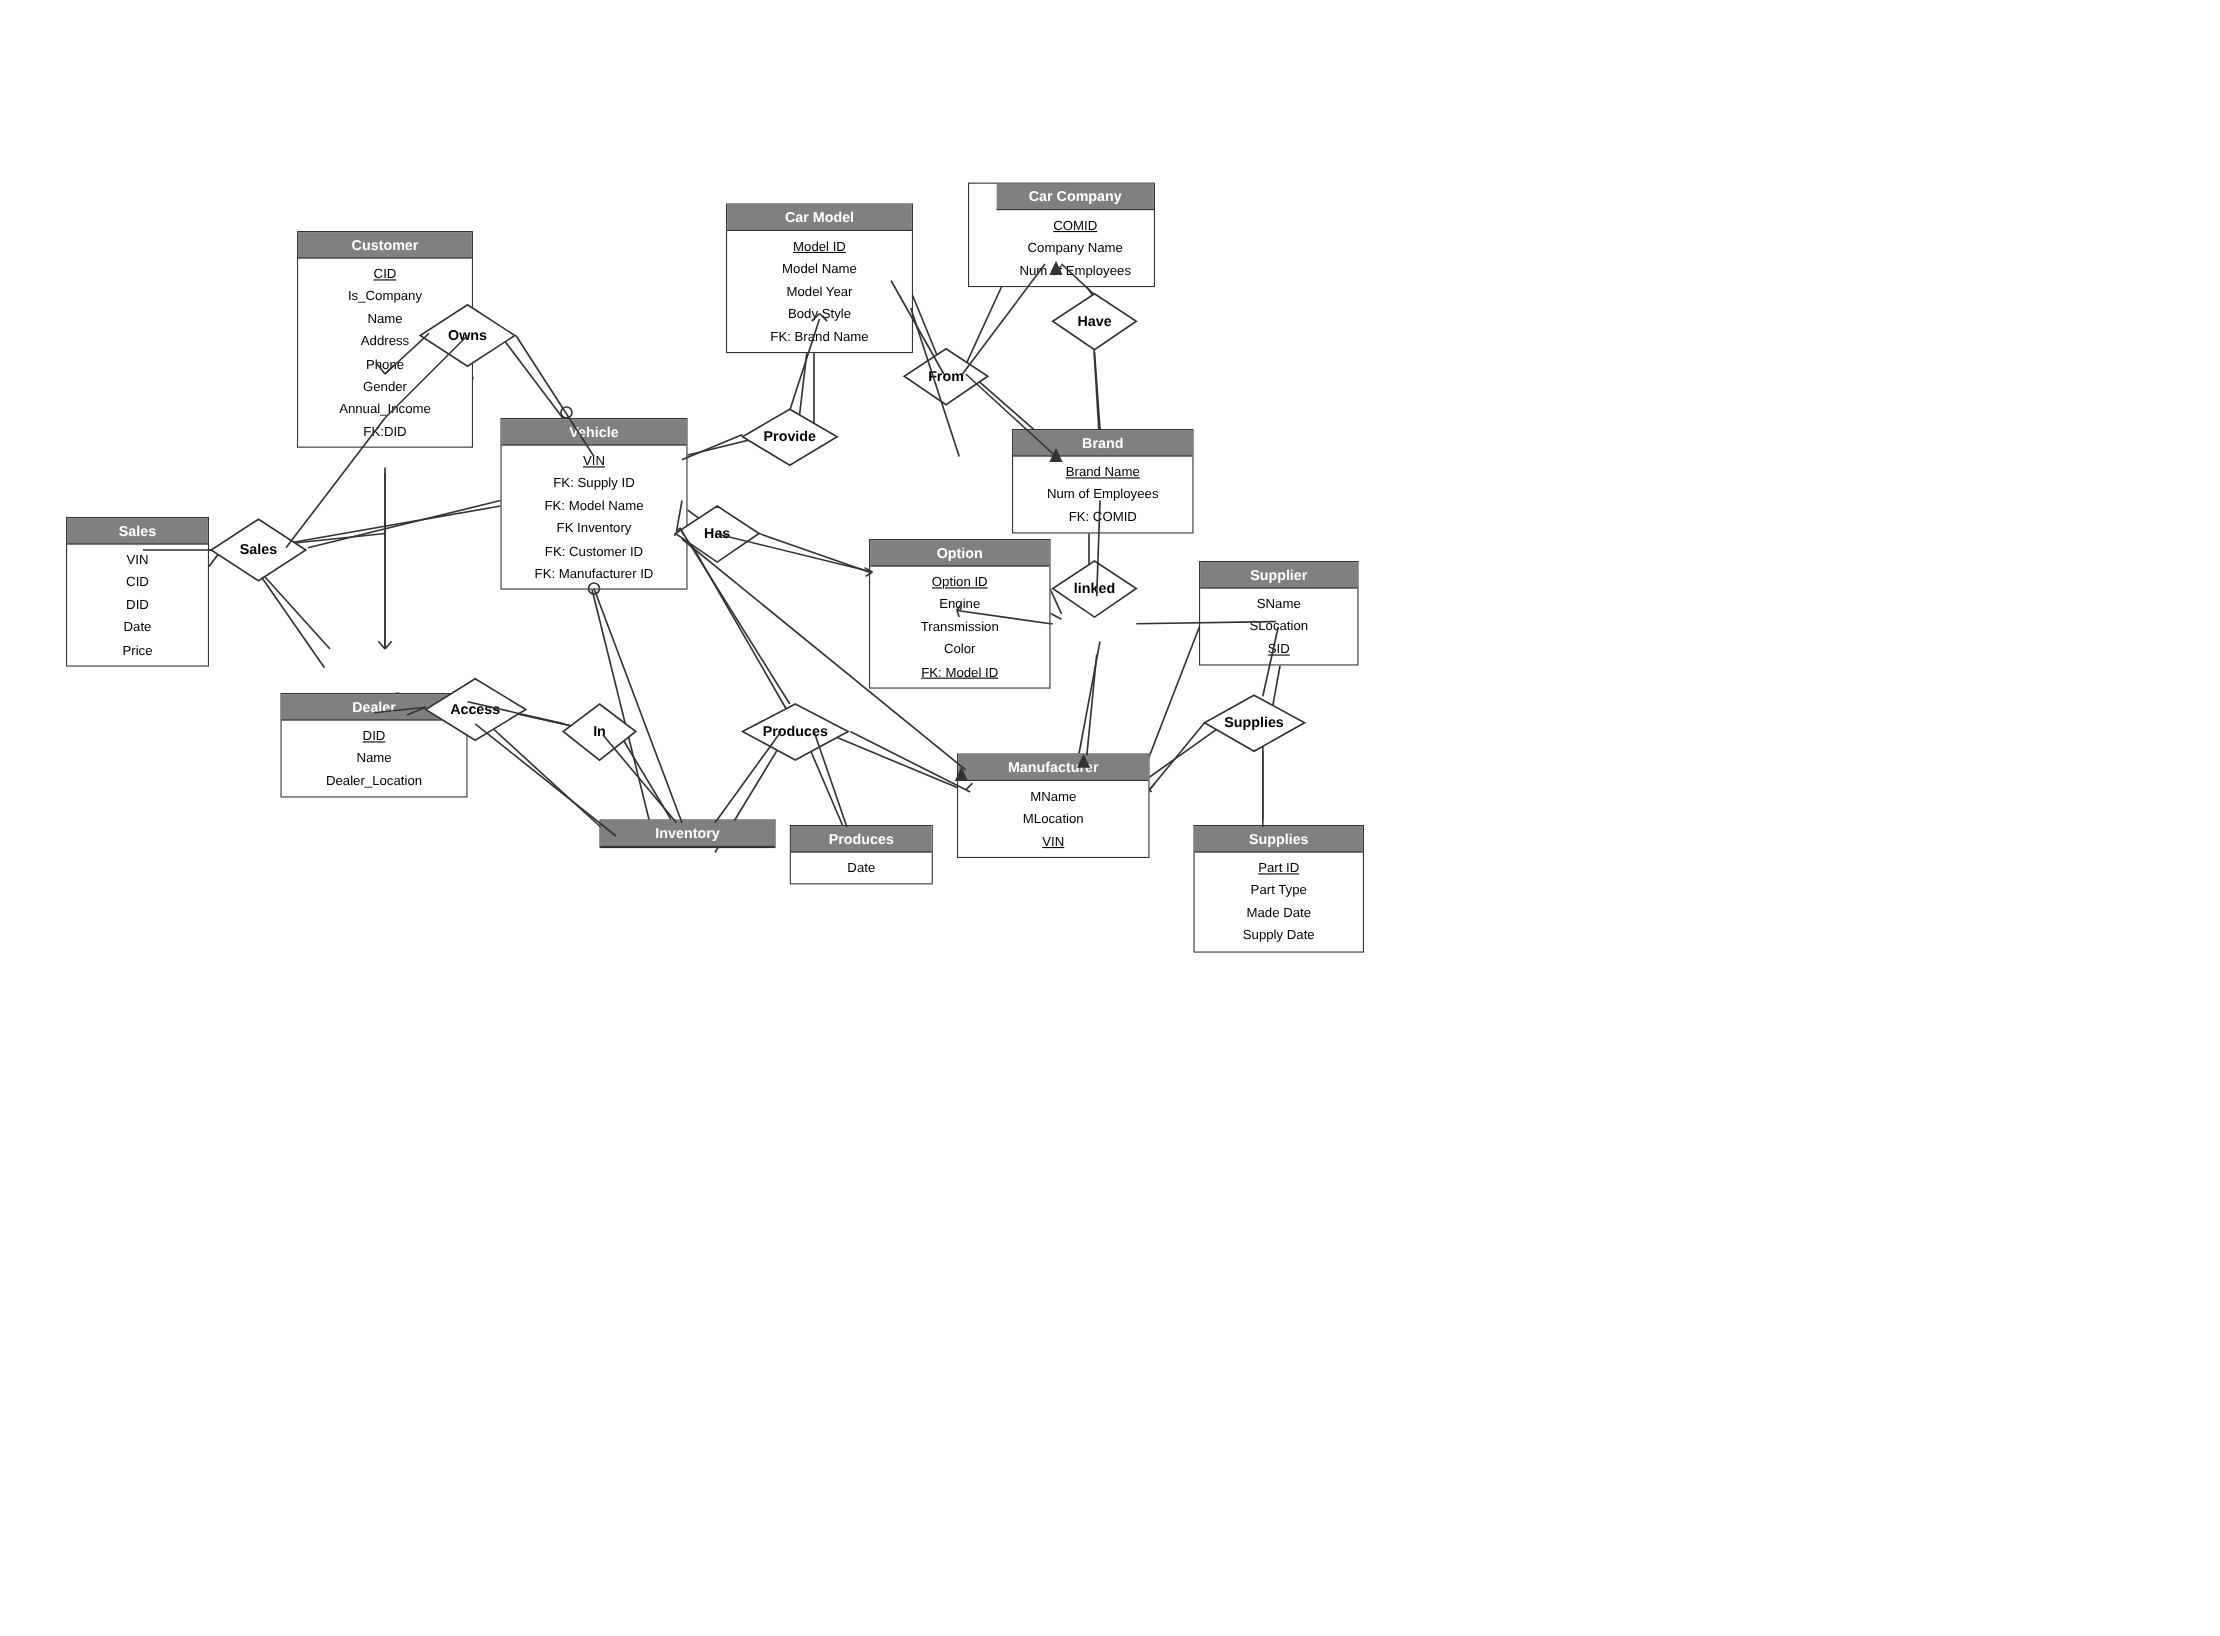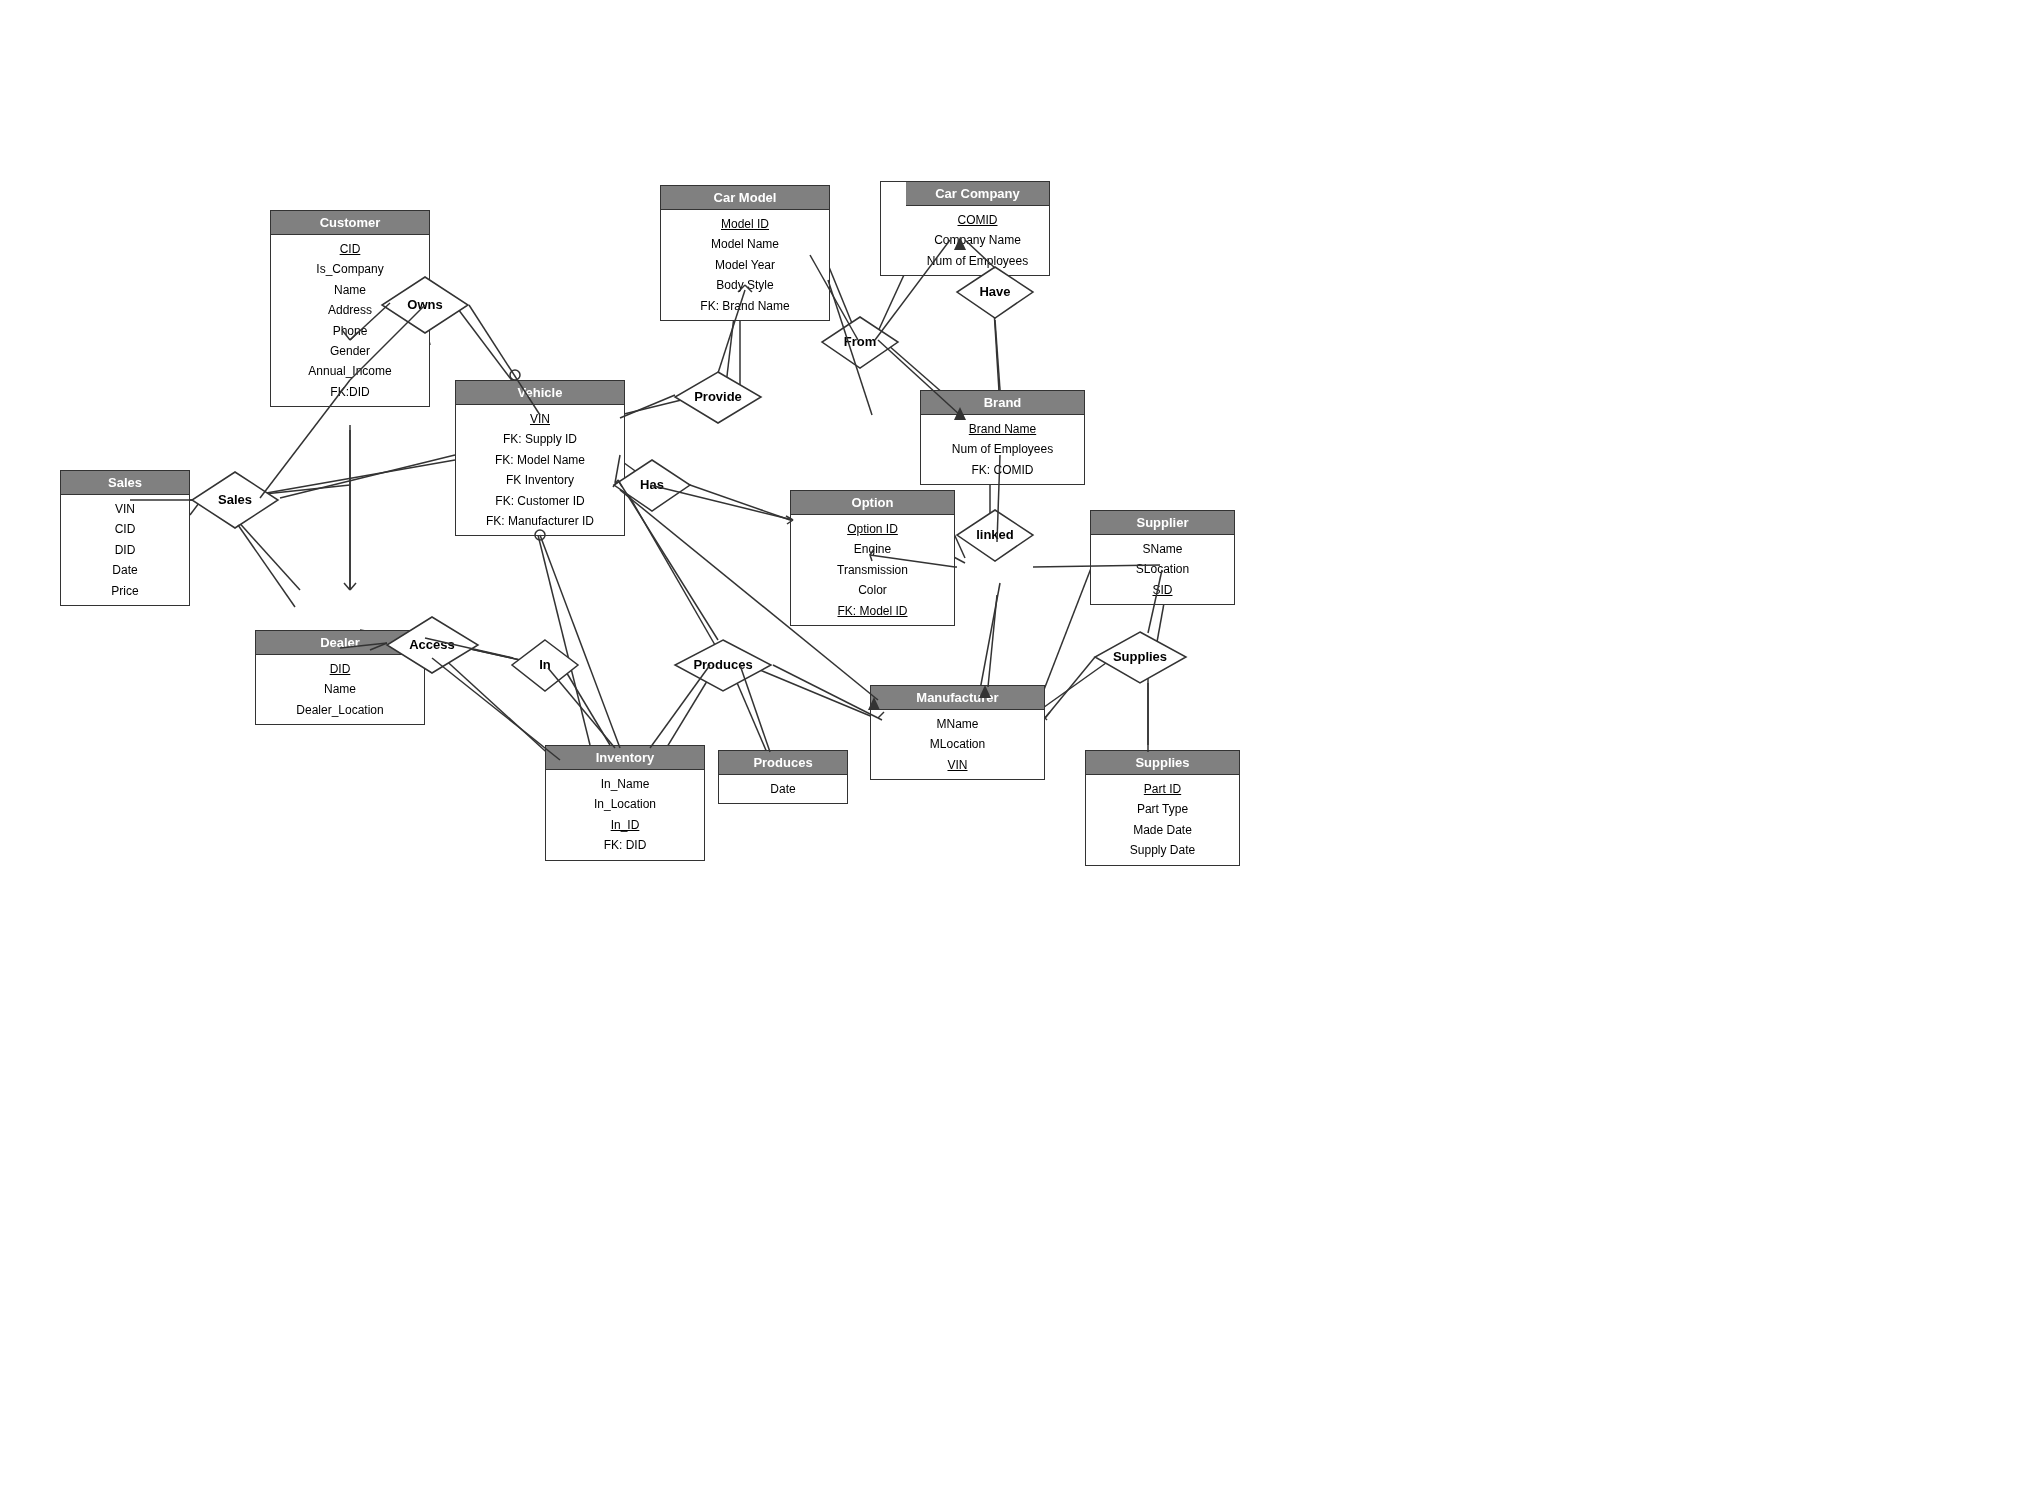--- a/index.html
+++ b/index.html
@@ -200,21 +200,21 @@
 
   <div class="entity" style="left:920px; top:390px; width:165px;">
     <div class="entity-header">Brand</div>
     <div class="entity-body">
       <div class="pk">Brand Name</div>
       <div>Num of Employees</div>
       <div>FK: COMID</div>
     </div>
   </div>
 
-  <div class="entity" style="left:880px; top:181px; width:170px;padding-left:25px;">
+  <div class="entity" style="left:880px; top:166px; width:170px;padding-left:25px;">
     <div class="entity-header">Car Company</div>
     <div class="entity-body">
       <div class="pk">COMID</div>
       <div>Company Name</div>
       <div>Num of Employees</div>
     </div>
   </div>
 
   <div class="entity" style="left:870px; top:685px; width:175px;">
     <div class="entity-header">Manufacturer</div>
@@ -239,26 +239,20 @@
     <div class="entity-body">
       <div class="pk">Part ID</div>
       <div>Part Type</div>
       <div>Made Date</div>
       <div>Supply Date</div>
     </div>
   </div>
 
   <div class="entity" style="left:545px; top:745px; width:160px;">
     <div class="entity-header">Inventory</div>
-    <div class="entity-body">
-      <div>In_Name</div>
-      <div>In_Location</div>
-      <div class="pk">In_ID</div>
-      <div>FK: DID</div>
-    </div>
   </div>
 
   <div class="entity" style="left:718px; top:750px; width:130px;">
     <div class="entity-header">Produces</div>
     <div class="entity-body">
       <div>Date</div>
     </div>
   </div>
 
   <div style="position:absolute; left:380px; top:275px; width:90px; height:60px;">

